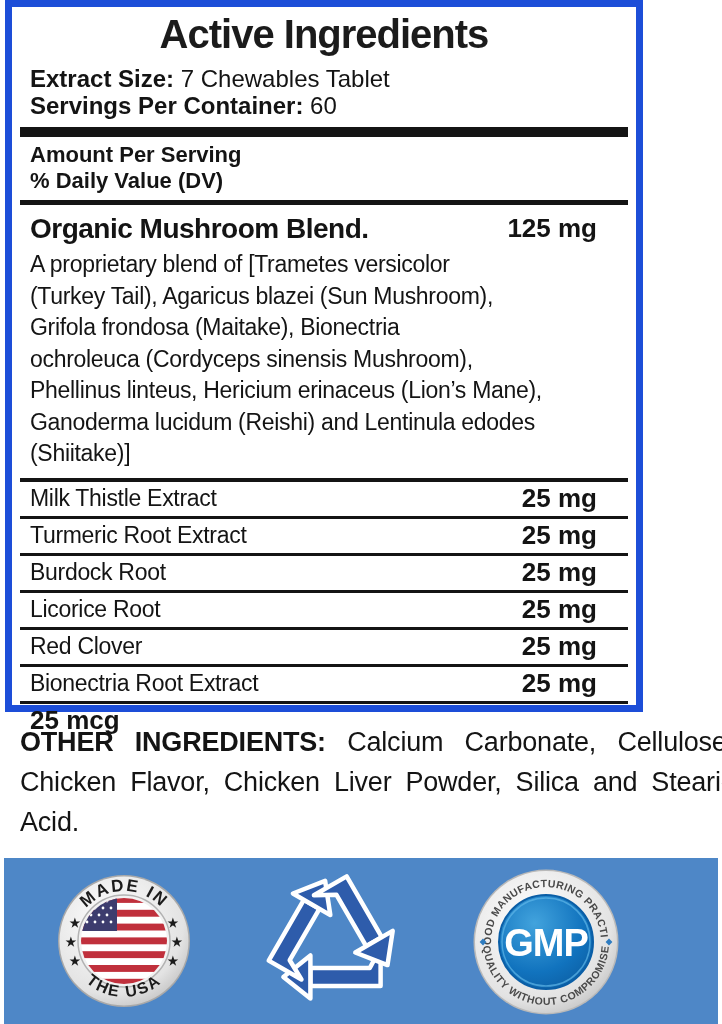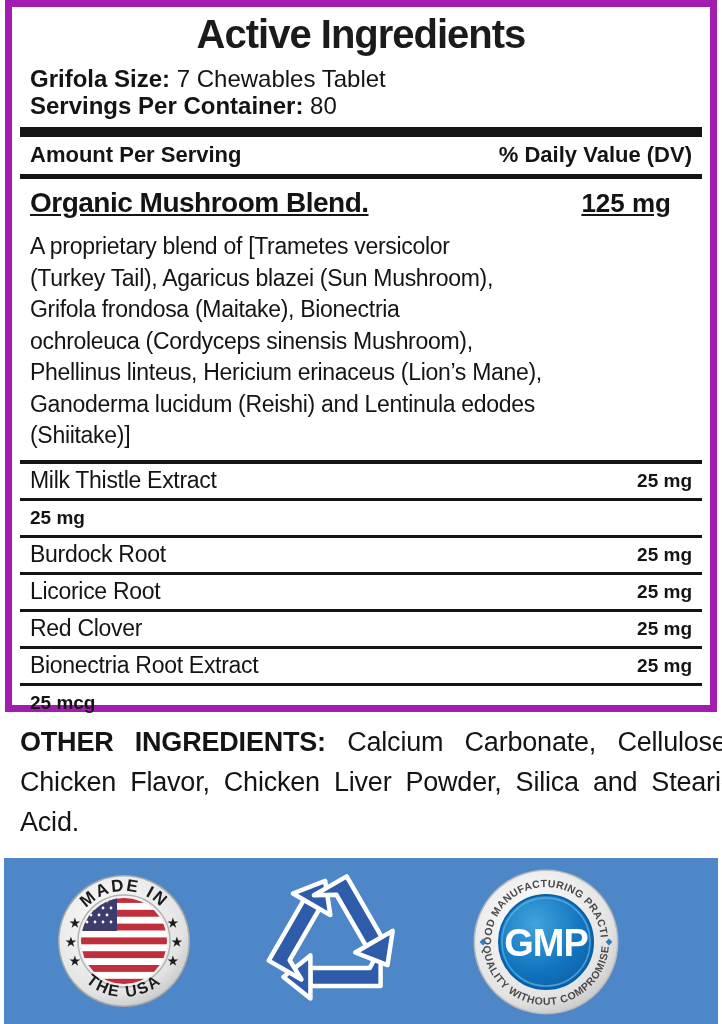--- a/index.html
+++ b/index.html
@@ -1,42 +1,42 @@
 <!DOCTYPE html>
 <html><head>
 <meta charset="utf-8">
 <style>
   html,body{margin:0;padding:0;background:#ffffff;}
   body{width:722px;height:1024px;position:relative;overflow:hidden;
        font-family:"Liberation Sans",sans-serif;color:#141414;}
 
   
-  .panel{position:absolute;left:5px;top:0;width:712px;height:712px;
-         box-sizing:border-box;border:7px solid #a21caf;background:#fff;}
+  .panel{position:absolute;left:5px;top:0;width:638px;height:712px;
+         box-sizing:border-box;border:7px solid #1d4ed8;background:#fff;}
   .panel-title{margin-top:5px;text-align:center;font-size:40px;line-height:44px;
                font-weight:bold;letter-spacing:-1px;color:#1b1b1b;}
   .serving-block{margin:9px 18px 0 18px;font-size:24px;line-height:27px;}
   .serving-block .lbl{font-weight:bold;}
   .serving-block .val{font-weight:normal;}
   .bar-thick{height:10px;background:#141414;margin:8px 8px 0 8px;}
   .head-row{display:flex;justify-content:space-between;align-items:baseline;
-            padding:5px 18px 4px 18px;font-weight:bold;font-size:22px;}
+            padding:5px 18px 4px 18px;font-weight:bold;font-size:22px;flex-direction:column;}
   .rule5{height:5px;background:#141414;margin:2px 8px 0 8px;}
   .blend{padding:8px 18px 2px 18px;}
-  .blend-head{display:flex;justify-content:space-between;align-items:flex-end;text-decoration:underline;}
+  .blend-head{display:flex;justify-content:space-between;align-items:flex-start;}
   .blend-name{font-weight:bold;font-size:28px;letter-spacing:-0.5px;}
   .blend-amt{font-weight:bold;font-size:26px;margin-right:21px;}
-  .blend-desc{margin-top:12px;font-size:23px;line-height:31.5px;white-space:pre-line;
+  .blend-desc{margin-top:4px;font-size:23px;line-height:31.5px;white-space:pre-line;
               letter-spacing:-0.3px;}
   .sep4{height:4px;background:#141414;margin:6px 8px 0 8px;}
   .sep3{height:3px;background:#141414;margin:0 8px;}
   .ing-row{display:flex;justify-content:space-between;align-items:center;
            height:34px;padding:0 18px;}
   .ing-name{font-size:23px;letter-spacing:-0.3px;}
-  .ing-amt{font-weight:bold;font-size:19px;}
+  .ing-amt{font-weight:bold;font-size:26px;margin-right:21px;}
 
   
   .other{position:absolute;left:20px;top:722px;width:714px;
          font-size:27px;line-height:40px;text-align:justify;letter-spacing:-0.2px;}
   .other .lbl{font-weight:bold;}
 
   
   .band{position:absolute;left:4px;top:858px;width:714px;height:166px;
         background:#4e87c7;}
   .badge{position:absolute;}
@@ -45,22 +45,22 @@
   .badge-gmp{left:468px;top:10px;width:148px;height:148px;}
   svg{display:block;}
 </style>
 </head>
 <body>
 
 <div class="panel">
   <div class="panel-title">Active Ingredients</div>
 
   <div class="serving-block">
-    <div><span class="lbl">Grifola Size:</span><span class="val"> 7 Chewables Tablet</span></div>
-    <div><span class="lbl">Servings Per Container:</span><span class="val"> 80</span></div>
+    <div><span class="lbl">Extract Size:</span><span class="val"> 7 Chewables Tablet</span></div>
+    <div><span class="lbl">Servings Per Container:</span><span class="val"> 60</span></div>
   </div>
 
   <div class="bar-thick"></div>
 
   <div class="head-row">
     <span>Amount Per Serving</span>
     <span>% Daily Value (DV)</span>
   </div>
 
   <div class="rule5"></div>
@@ -81,20 +81,21 @@
 
   <div class="sep4"></div>
 
   <div class="ing-row">
     <span class="ing-name">Milk Thistle Extract</span>
     <span class="ing-amt">25 mg</span>
   </div>
   <div class="sep3"></div>
 
   <div class="ing-row">
+    <span class="ing-name">Turmeric Root Extract</span>
     <span class="ing-amt">25 mg</span>
   </div>
   <div class="sep3"></div>
 
   <div class="ing-row">
     <span class="ing-name">Burdock Root</span>
     <span class="ing-amt">25 mg</span>
   </div>
   <div class="sep3"></div>
 

